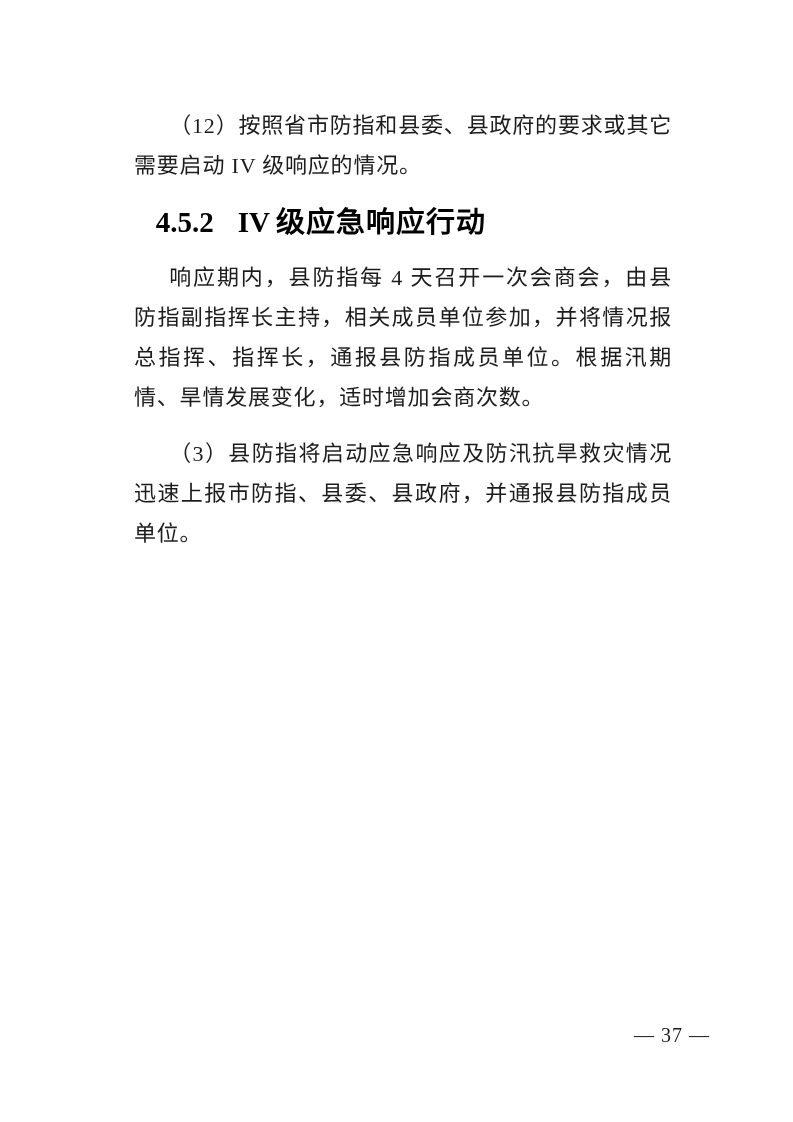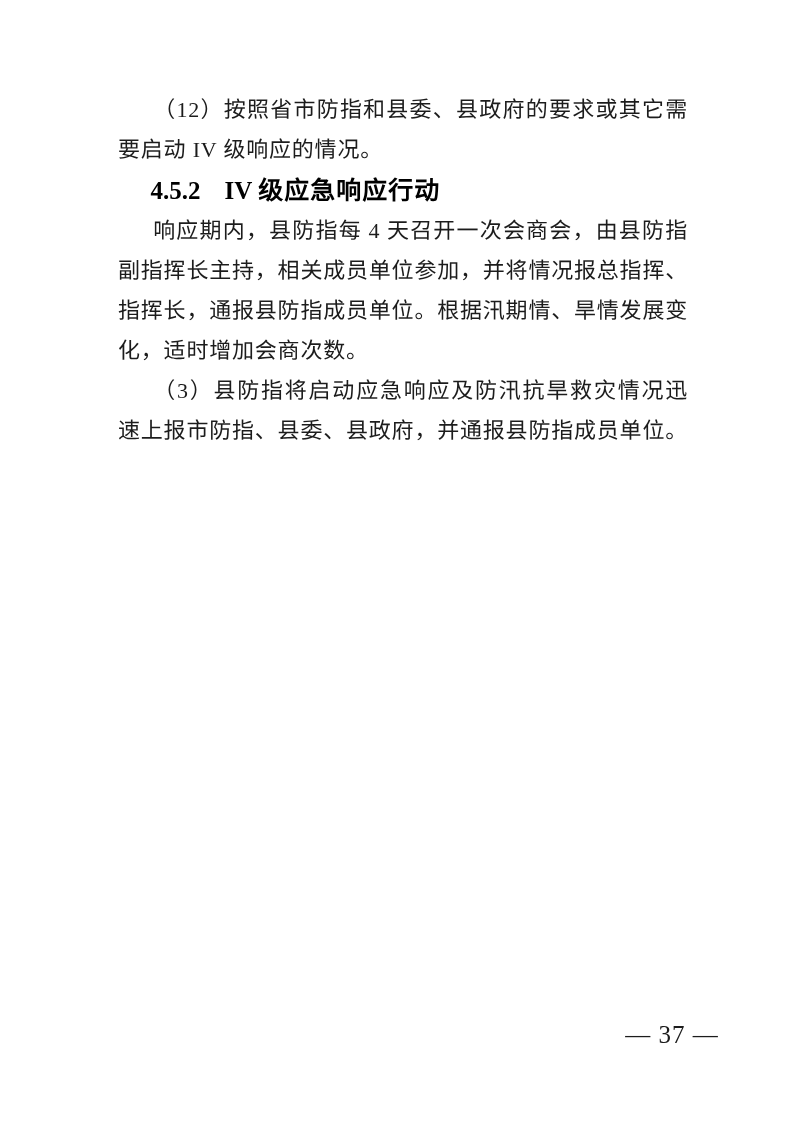--- a/index.html
+++ b/index.html
@@ -17,32 +17,32 @@
     font-family: "Liberation Serif", "DejaVu Serif", serif;
     overflow: hidden;
   }
   .text-block {
     position: absolute;
     left: 118px;
     top: 90px;
     width: 570px;
   }
   .para {
-    margin: 0;
+    margin: 16px;
     font-size: 22px;
     line-height: 40px;
     letter-spacing: 0.8px;
     text-align: justify;
     text-justify: inter-ideograph;
     text-indent: 1.6em;
     word-break: normal;
   }
   .section-heading {
     margin: 0;
-    font-size: 25px;
+    font-size: 29px;
     line-height: 40px;
     font-weight: bold;
     text-indent: 1.3em;
     color: #000000;
     white-space: nowrap;
   }
   .section-heading .heading-number,
   .section-heading .heading-roman {
     font-family: "Liberation Serif", "DejaVu Serif", serif;
     font-weight: bold;
@@ -57,21 +57,21 @@
     letter-spacing: 1px;
   }
   .page-footer {
     position: absolute;
     top: 1022px;
     left: 612px;
     width: 120px;
     text-align: center;
   }
   .page-number {
-    font-size: 25px;
+    font-size: 20px;
     line-height: 26px;
     color: #1c1c1c;
     letter-spacing: 1px;
     white-space: nowrap;
   }
 </style>
 </head>
 <body>
 
 <div class="page">

